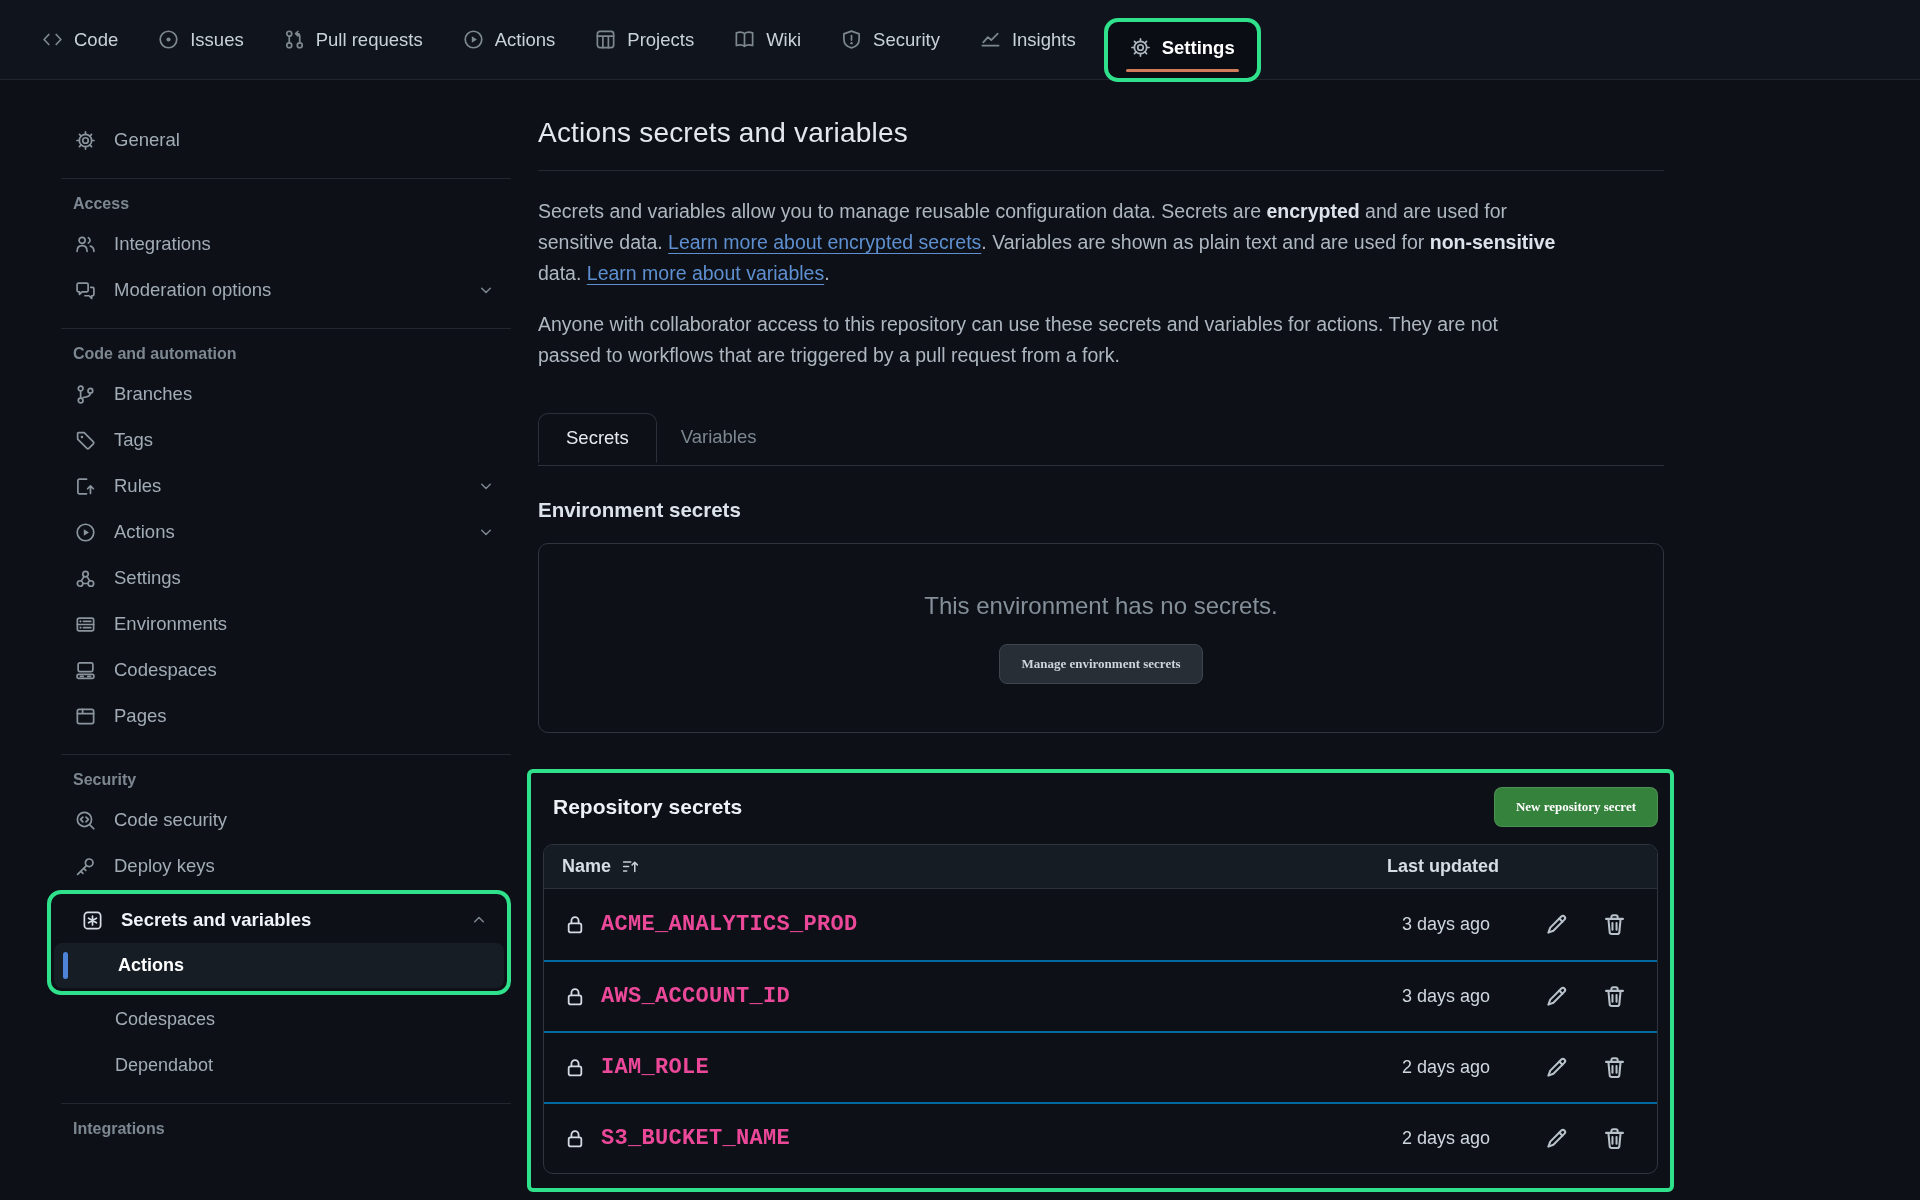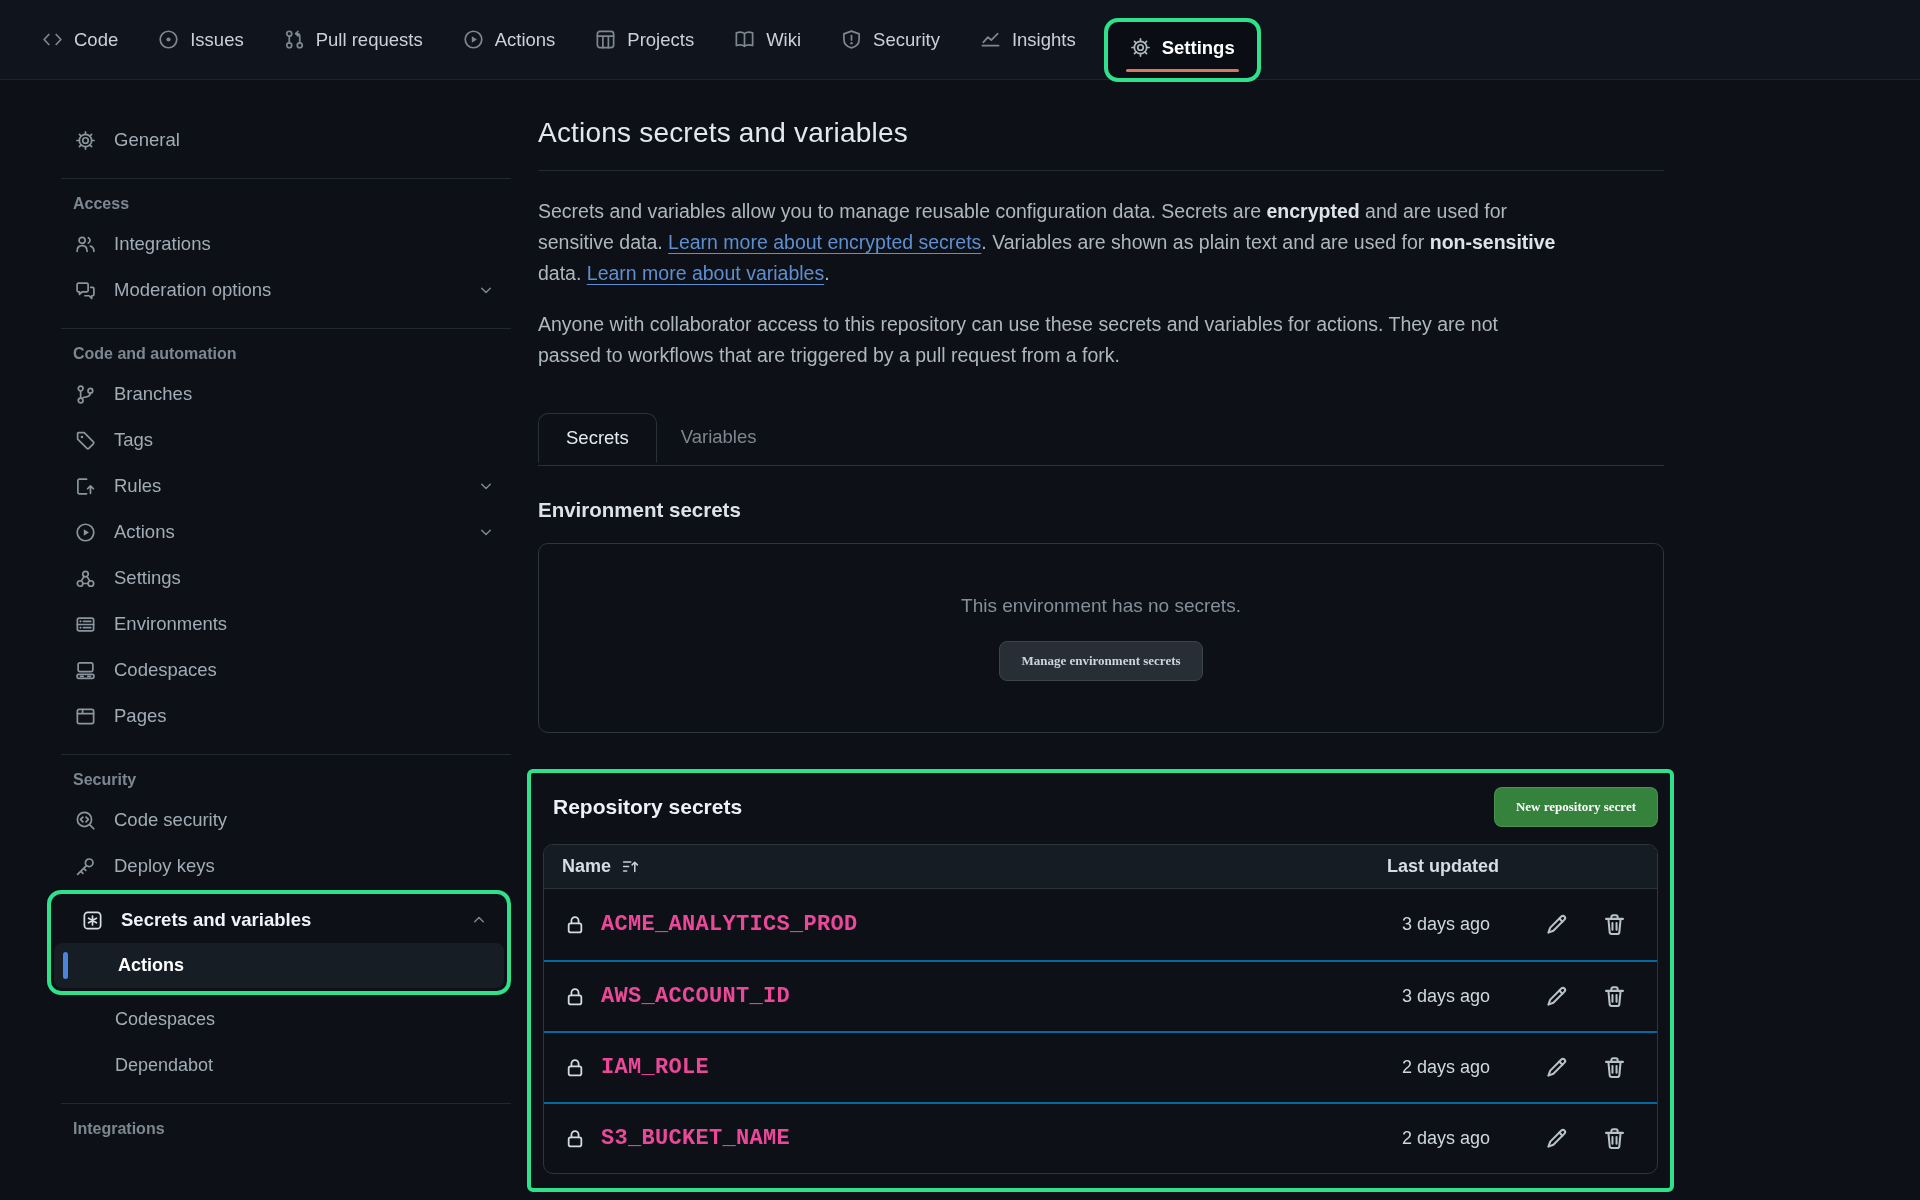--- a/index.html
+++ b/index.html
@@ -49,21 +49,21 @@
   .para.second{margin-top:20px}
   .para strong{color:#dde3ea}
   .para a.link{color:var(--link);text-decoration:underline;cursor:pointer;text-underline-offset:4px}
   .tabnav{margin-top:42px;border-bottom:1px solid #2a313a;display:flex;align-items:flex-start;height:53px}
   .tab{padding:13px 27px;font-size:18.5px;color:#e4eaf0;border:1px solid #2a313a;border-bottom:1px solid #0d1117;
     border-radius:10px 10px 0 0;margin-bottom:-1px;background:#0d1117;cursor:pointer}
   .tab.inactive{border:none;background:transparent;color:#7d8791;margin-bottom:0;padding:13px 24px}
   h2.section{font-size:20.5px;font-weight:bold;color:#dde3ea;margin-top:32px}
   .env-box{margin-top:21px;height:190px;border:1px solid #2e353e;border-radius:10px;
     display:flex;flex-direction:column;align-items:center;justify-content:center;gap:24px}
-  .empty-text{color:#848f99;font-size:19px}
+  .empty-text{color:#848f99;font-size:24px}
   .btn{background:#272e36;border:1px solid #3d444d;color:#cdd5dd;font-size:13px;font-weight:bold;
     padding:11px 21px;border-radius:8px;cursor:pointer;font-family:Liberation Serif, serif}
   .btn.green{background:var(--btn-green);border:1px solid rgba(255,255,255,.12);color:#ffffff}
   
   .repo-annotation{margin-top:36px;margin-left:-11px;width:1147px;border:4px solid var(--green);
     border-radius:6px;padding:14px 12px 14px;background:#0d1117}
   .repo-head{display:flex;align-items:center;justify-content:space-between;padding-left:10px}
   .repo-head h2{margin-top:0;color:#eef2f6;font-size:21px}
   .table{margin-top:17px;border:1px solid #2e353e;border-radius:10px;overflow:hidden}
   .thead{height:44px;background:#161c23;display:flex;align-items:center;padding:0 30px 0 18px;

